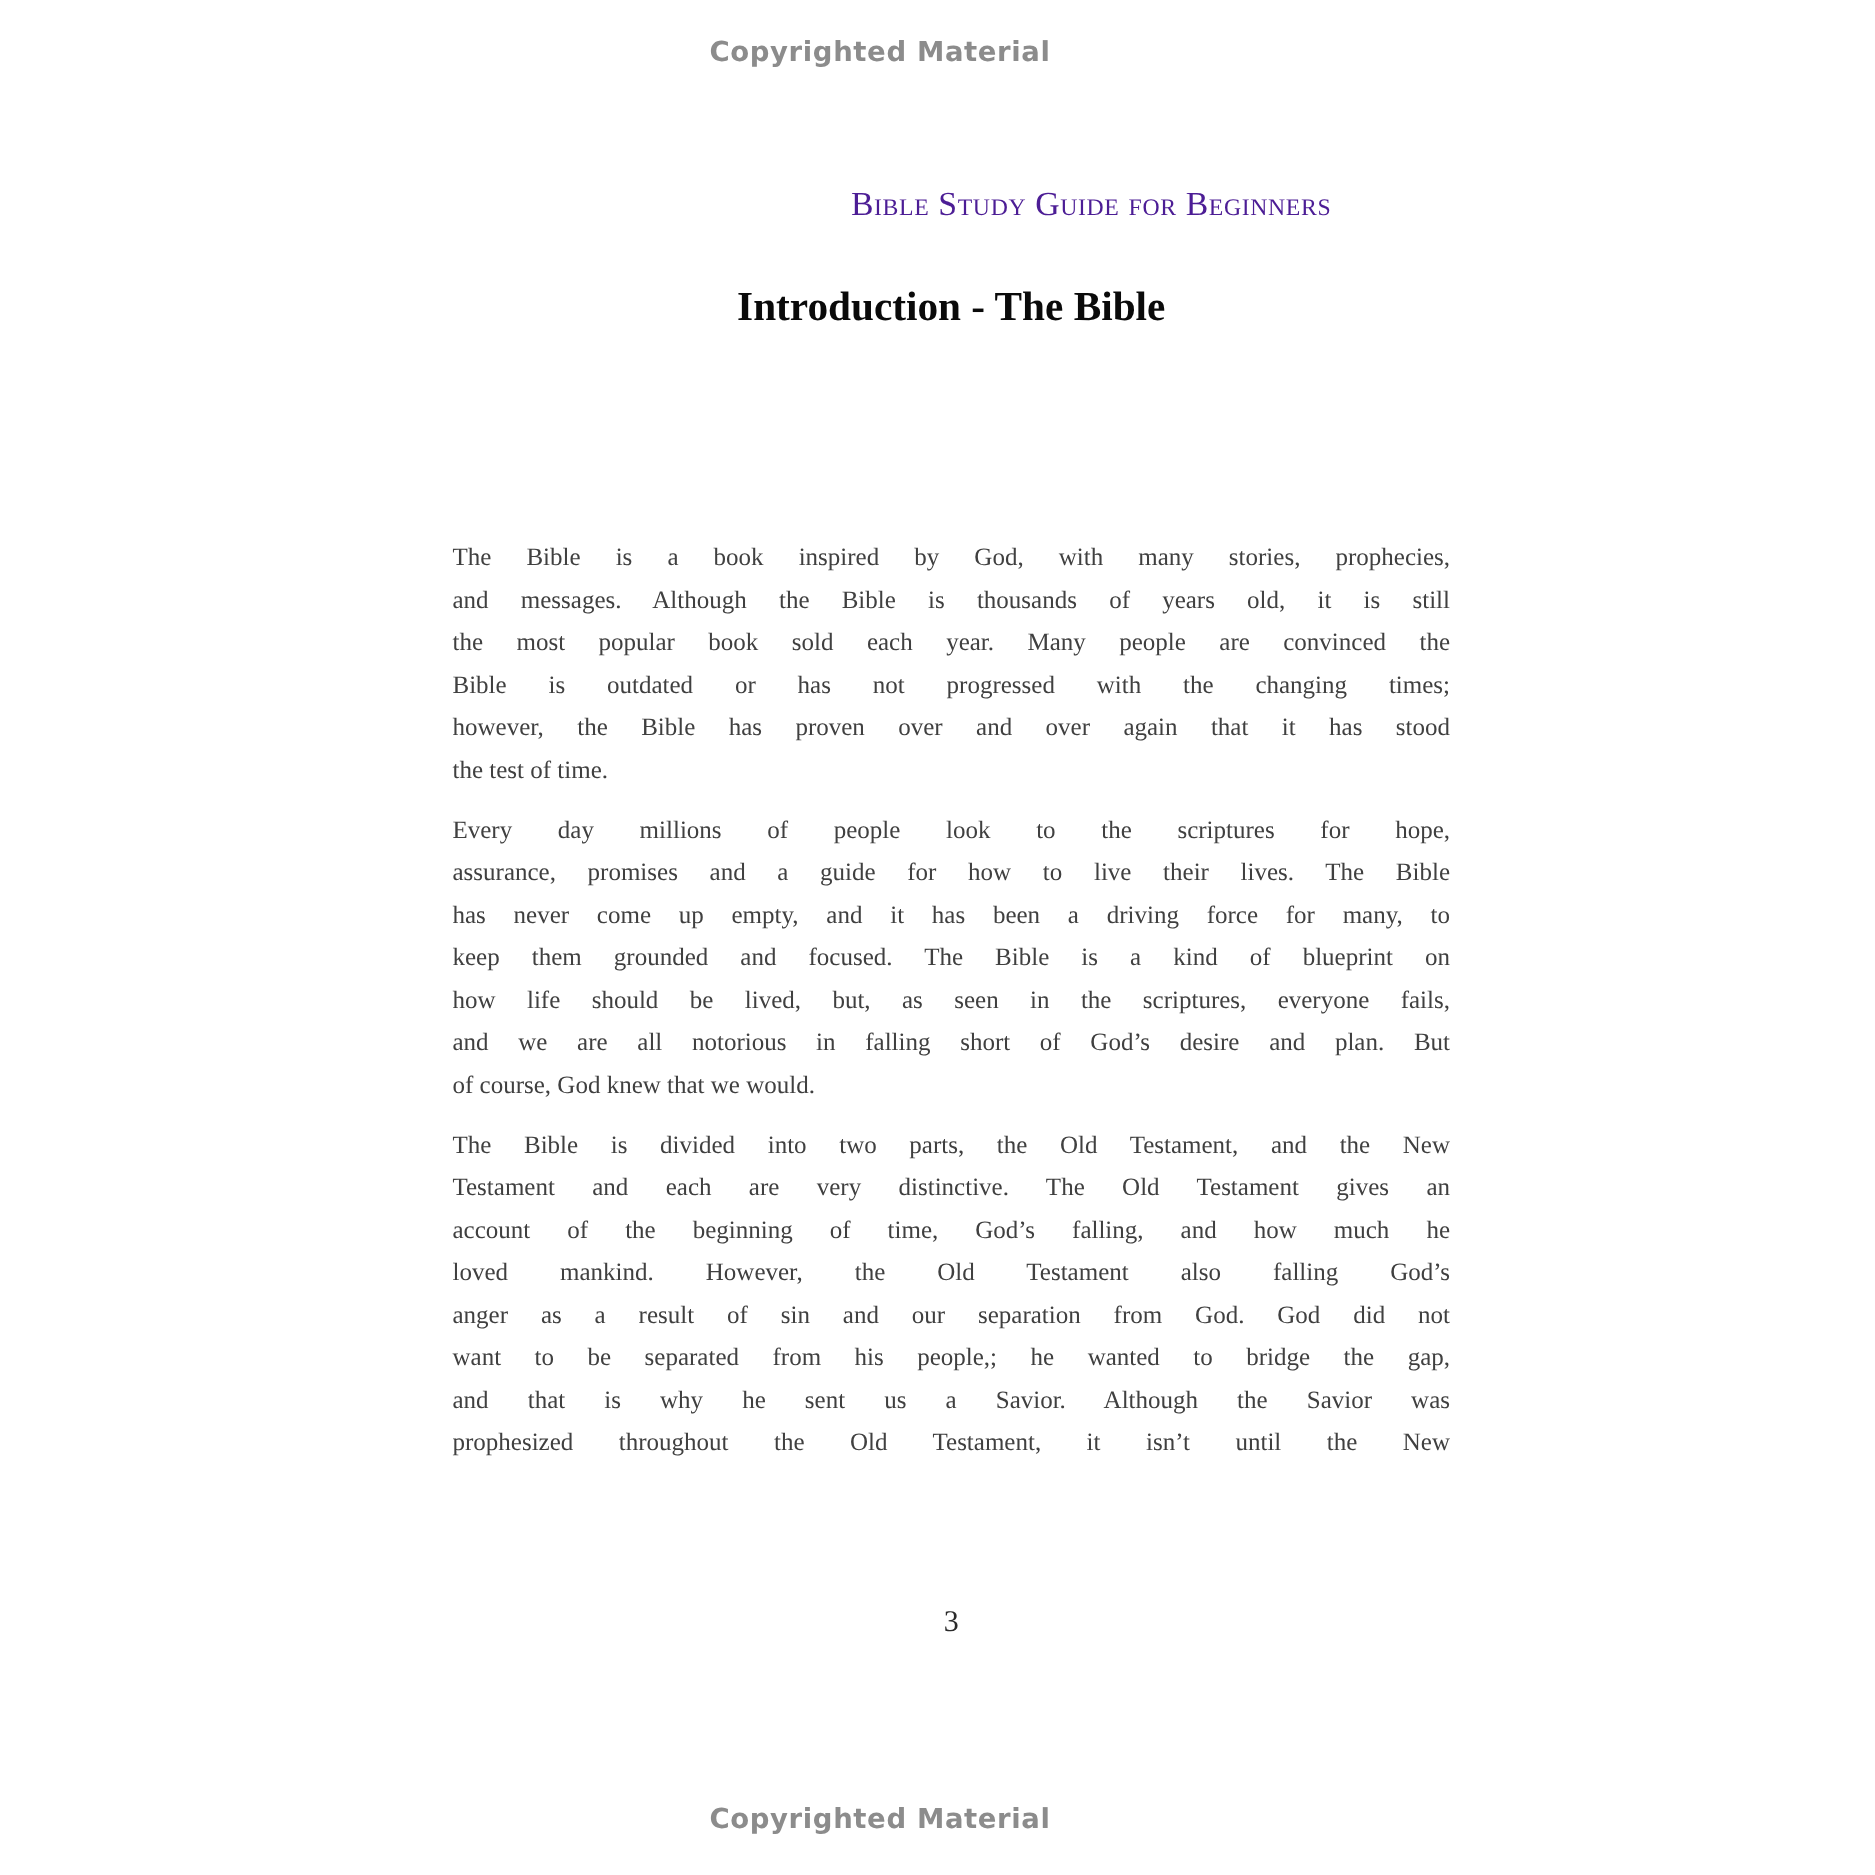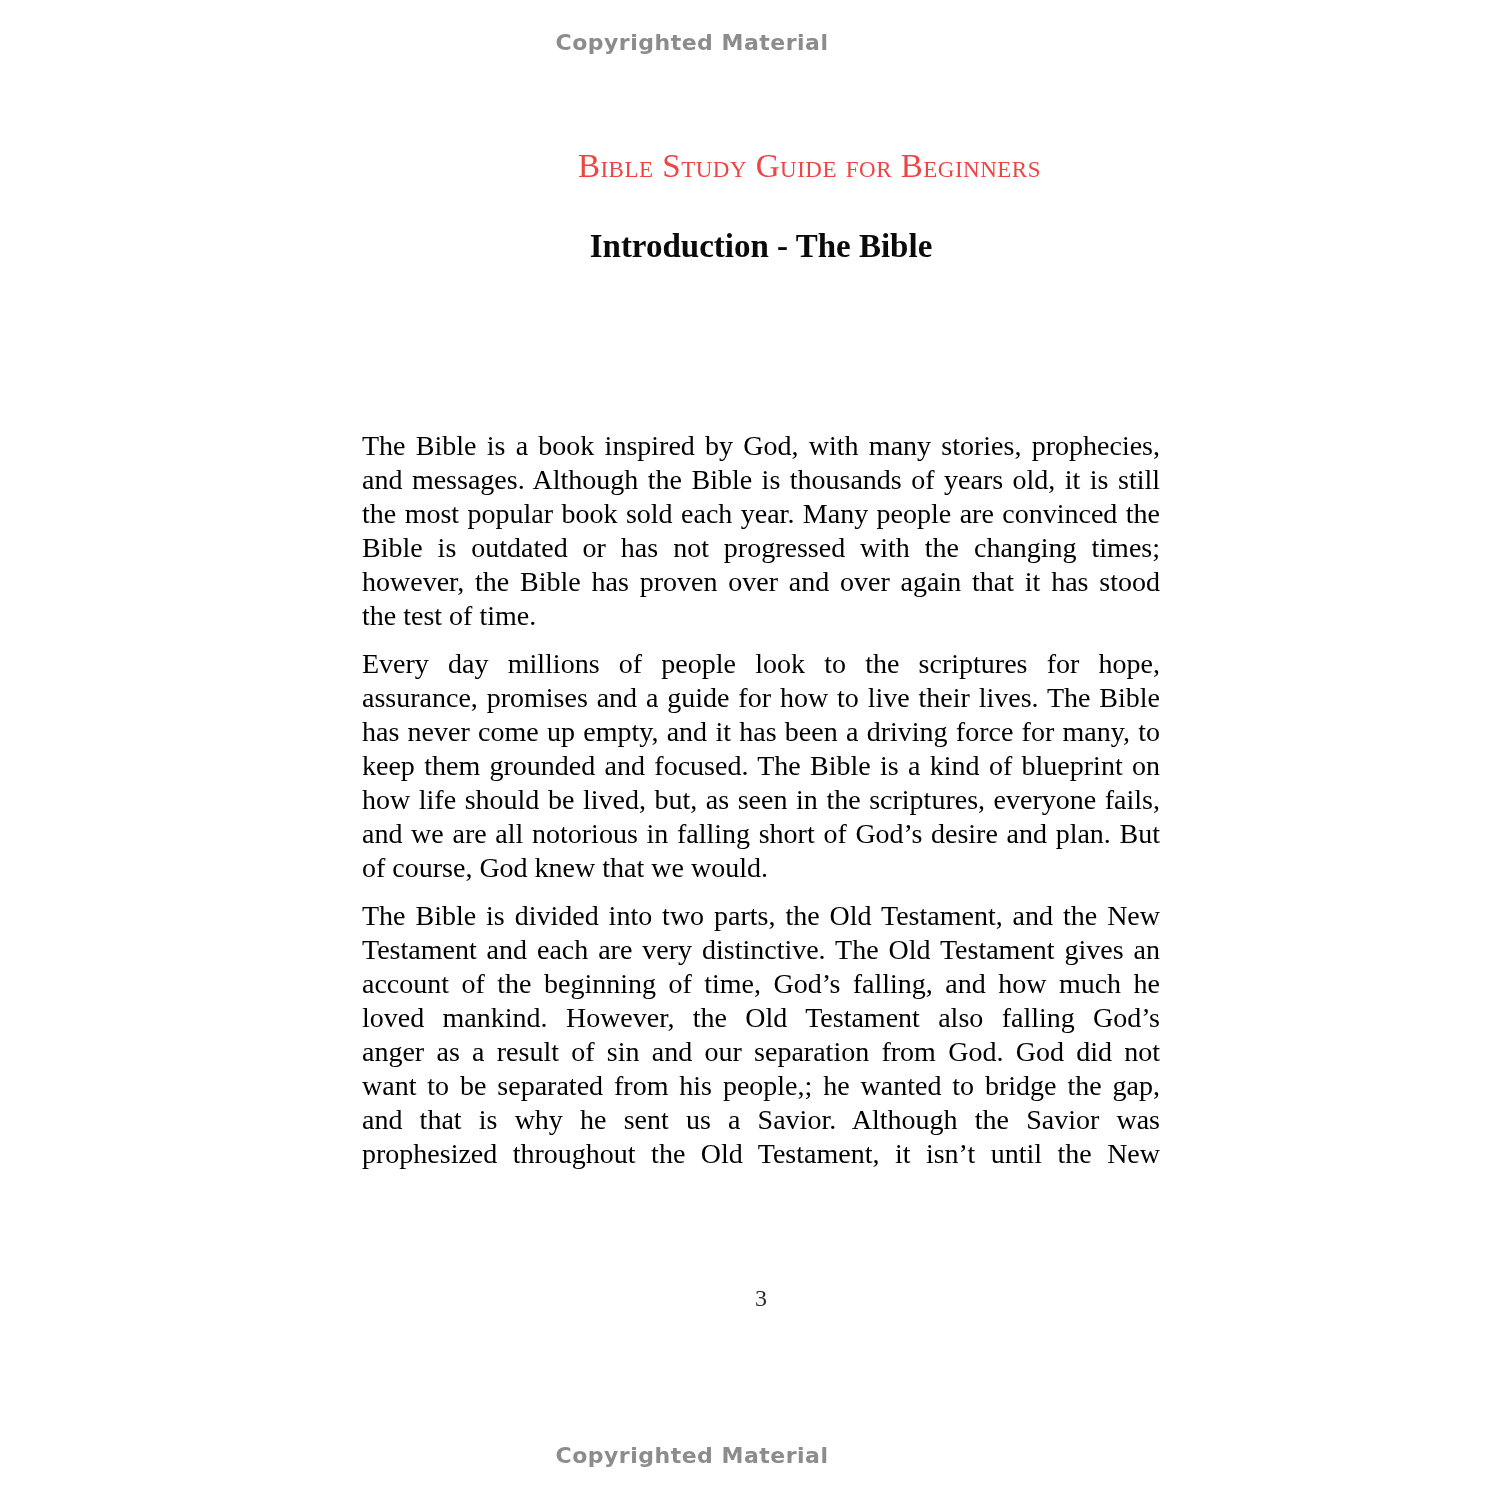--- a/index.html
+++ b/index.html
@@ -8,65 +8,66 @@
     background: #ffffff;
   }
   .page {
     position: relative;
     width: 1384px;
     height: 1500px;
     background: #ffffff;
     overflow: hidden;
     font-family: "Liberation Serif", serif;
     color: #1a1a1a;
+    padding-left: 24px;
   }
   .watermark {
     position: absolute;
     left: 0;
     width: 100%;
     text-align: center;
     font-family: "DejaVu Sans", sans-serif;
     font-weight: bold;
     font-size: 22px;
     letter-spacing: 0.5px;
     color: #8c8c8c;
   }
   .watermark-top { top: 30px; }
   .watermark-bottom { top: 1443px; }
   .running-header {
     position: absolute;
     top: 148px;
     right: 343px;
     font-family: "Liberation Serif", serif;
     font-variant: small-caps;
-    font-size: 33px;
+    font-size: 27px;
     letter-spacing: 0.5px;
-    color: #ef4444;
+    color: #4c1d95;
     white-space: nowrap;
   }
   .page-title {
     position: absolute;
     top: 228px;
     left: 362px;
     width: 798px;
     text-align: center;
     font-family: "Liberation Serif", serif;
     font-weight: bold;
     font-size: 33px;
     color: #0a0a0a;
     white-space: nowrap;
   }
   .body-text {
     position: absolute;
     top: 429px;
     left: 362px;
     width: 798px;
-    font-size: 28px;
+    font-size: 20px;
     line-height: 34px;
-    color: #000000;
+    color: #404040;
   }
   .paragraph {
     margin: 0 0 14px 0;
   }
   .line {
     text-align: justify;
     text-align-last: justify;
     white-space: normal;
   }
   .line.last {

